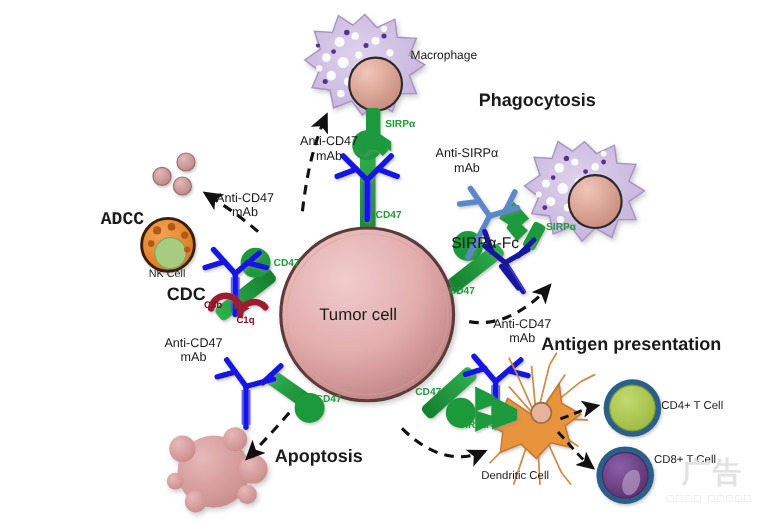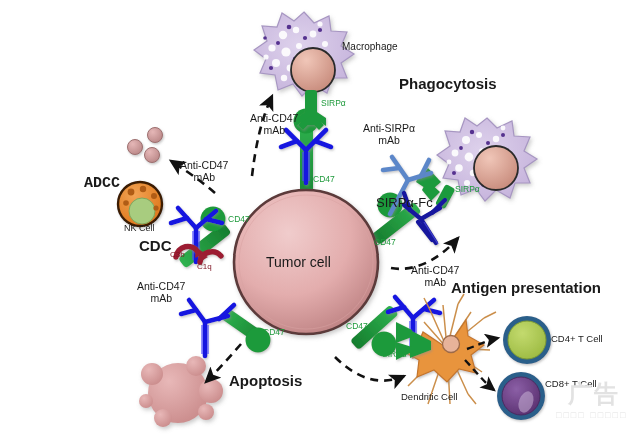--- a/index.html
+++ b/index.html
@@ -29,25 +29,25 @@
     white-space: pre;
     line-height: 1.12;
     color: #1a1a1a;
     pointer-events: none;
   }
   .lbl.bold {
     font-weight: bold;
   }
   .lbl.green {
     color: #1f9a3c;
-    font-weight: normal;
+    font-weight: bold;
   }
   .lbl.maroon {
     color: #7d1220;
-    font-weight: normal;
+    font-weight: bold;
   }
   .lbl.center {
     text-align: center;
   }
   .watermark {
     position: absolute;
     color: #e2e2e2;
     font-weight: bold;
     letter-spacing: 2px;
     pointer-events: none;

